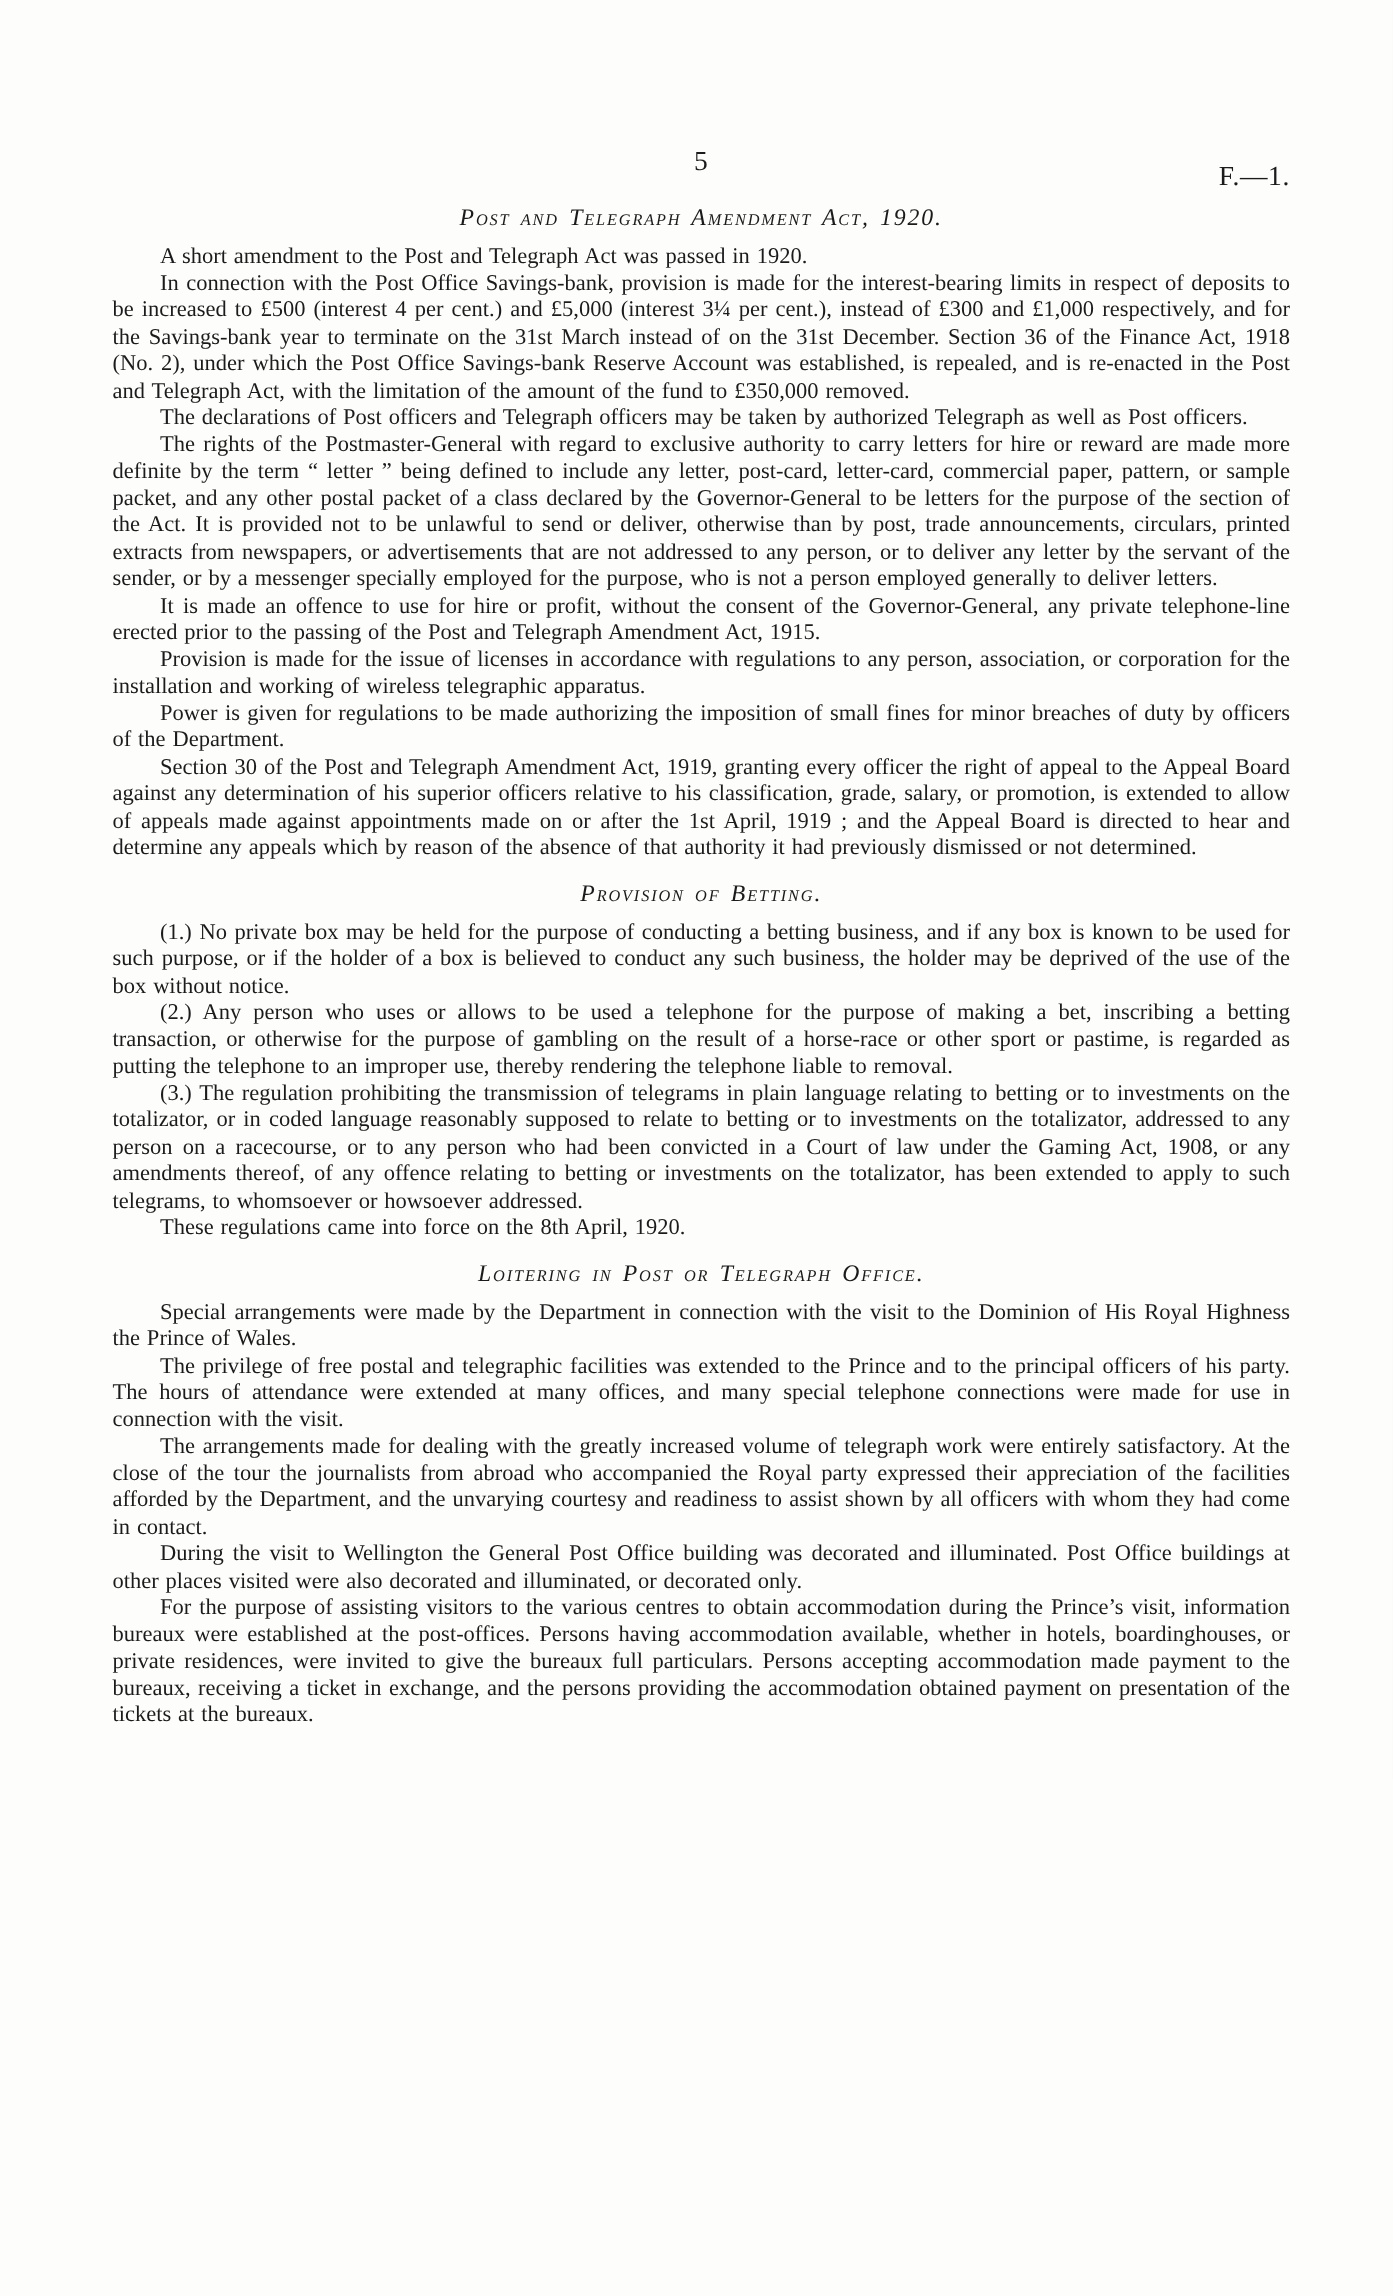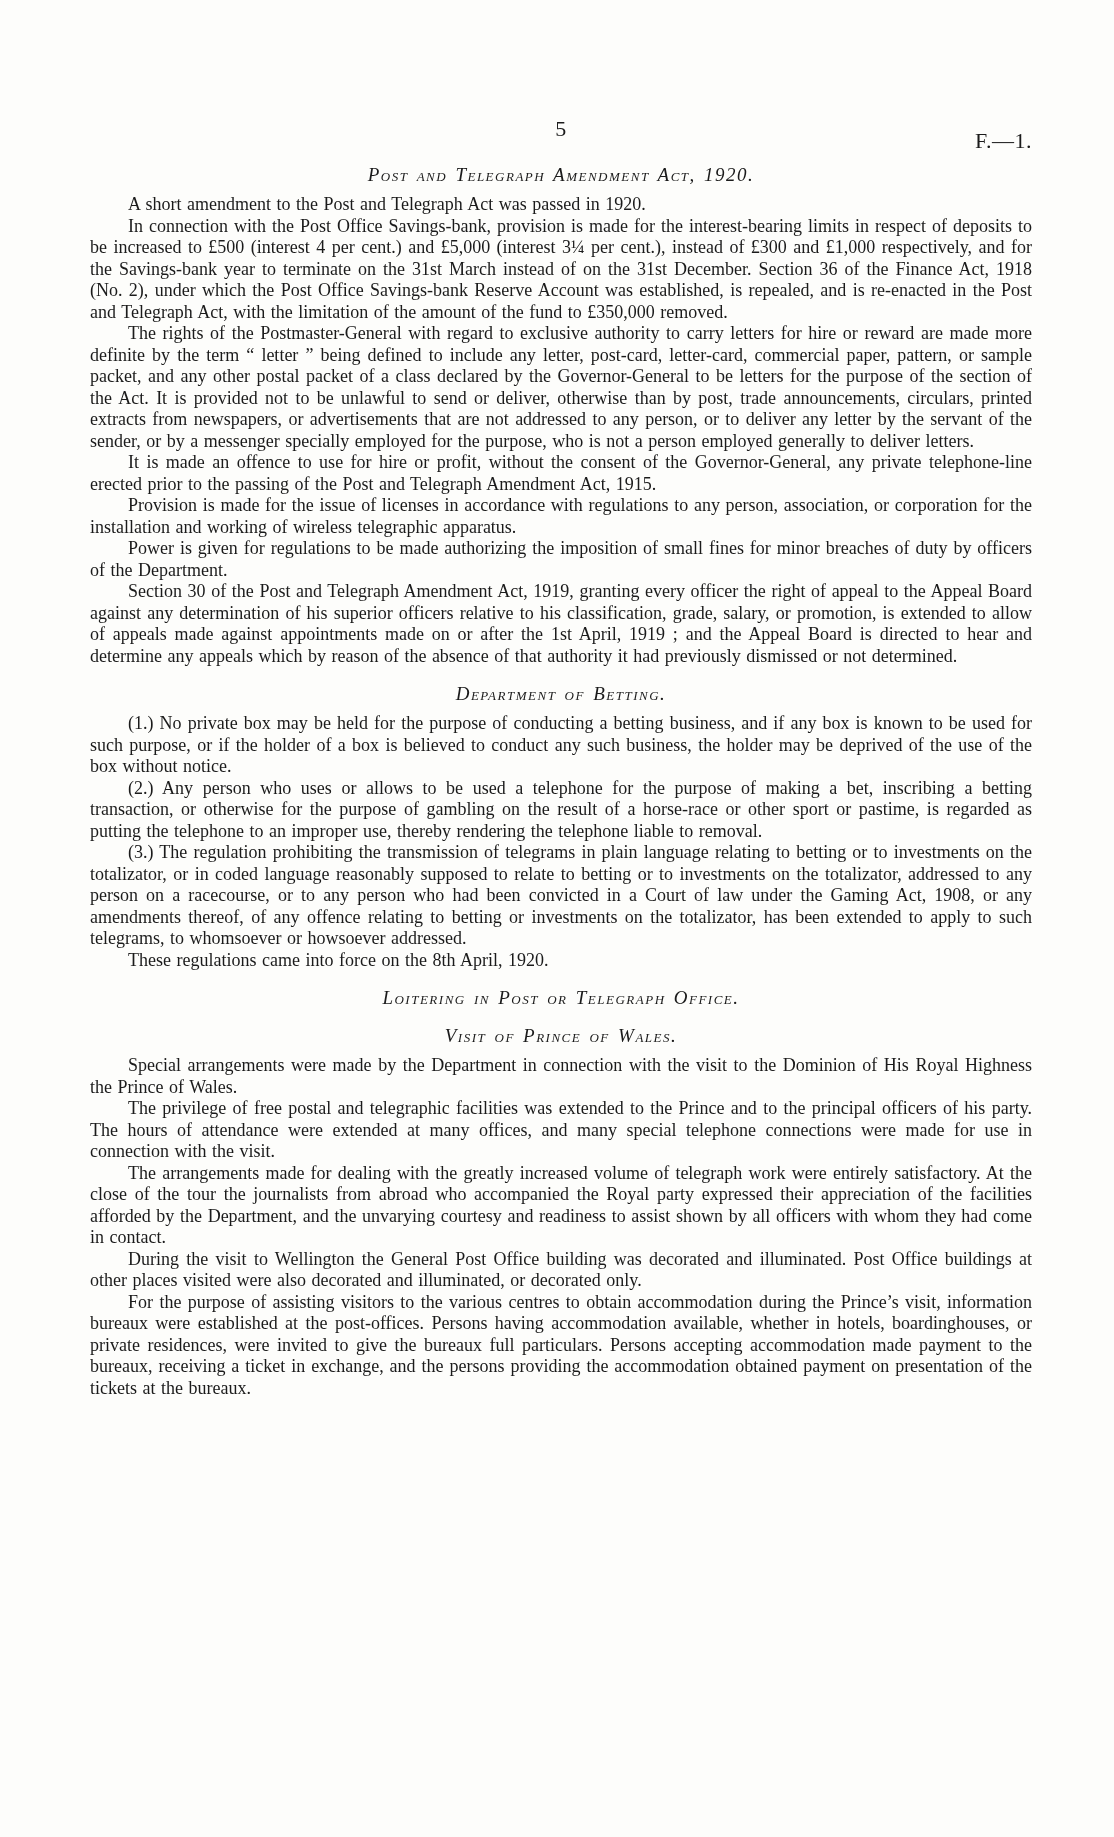--- a/index.html
+++ b/index.html
@@ -76,38 +76,38 @@
   <div class="content">
     <div class="page-header">
       <span class="page-number">5</span>
       <span class="page-reference">F.—1.</span>
     </div>
     <div id="sections">
         <div class="section">
           <div class="section-heading">Post and Telegraph Amendment Act, 1920.</div>
           <p class="para">A short amendment to the Post and Telegraph Act was passed in 1920.</p>
           <p class="para">In connection with the Post Office Savings-bank, provision is made for the interest-bearing limits in respect of deposits to be increased to £500 (interest 4 per cent.) and £5,000 (interest 3¼ per cent.), instead of £300 and £1,000 respectively, and for the Savings-bank year to terminate on the 31st March instead of on the 31st December.  Section 36 of the Finance Act, 1918 (No. 2), under which the Post Office Savings-bank Reserve Account was established, is repealed, and is re-enacted in the Post and Telegraph Act, with the limitation of the amount of the fund to £350,000 removed.</p>
+          <p class="para">The declarations of Post officers and Telegraph officers may be taken by authorized Telegraph as well as Post officers.</p>
           <p class="para">The rights of the Postmaster-General with regard to exclusive authority to carry letters for hire or reward are made more definite by the term “ letter ” being defined to include any letter, post-card, letter-card, commercial paper, pattern, or sample packet, and any other postal packet of a class declared by the Governor-General to be letters for the purpose of the section of the Act.  It is provided not to be unlawful to send or deliver, otherwise than by post, trade announcements, circulars, printed extracts from newspapers, or advertisements that are not addressed to any person, or to deliver any letter by the servant of the sender, or by a messenger specially employed for the purpose, who is not a person employed generally to deliver letters.</p>
           <p class="para">It is made an offence to use for hire or profit, without the consent of the Governor-General, any private telephone-line erected prior to the passing of the Post and Telegraph Amendment Act, 1915.</p>
           <p class="para">Provision is made for the issue of licenses in accordance with regulations to any person, association, or corporation for the installation and working of wireless telegraphic apparatus.</p>
           <p class="para">Power is given for regulations to be made authorizing the imposition of small fines for minor breaches of duty by officers of the Department.</p>
           <p class="para">Section 30 of the Post and Telegraph Amendment Act, 1919, granting every officer the right of appeal to the Appeal Board against any determination of his superior officers relative to his classification, grade, salary, or promotion, is extended to allow of appeals made against appointments made on or after the 1st April, 1919 ;  and the Appeal Board is directed to hear and determine any appeals which by reason of the absence of that authority it had previously dismissed or not determined.</p>
         </div>
         <div class="section">
-          <div class="section-heading">Department of Betting.</div>
+          <div class="section-heading">Provision of Betting.</div>
           <p class="para">(1.) No private box may be held for the purpose of conducting a betting business, and if any box is known to be used for such purpose, or if the holder of a box is believed to conduct any such business, the holder may be deprived of the use of the box without notice.</p>
           <p class="para">(2.) Any person who uses or allows to be used a telephone for the purpose of making a bet, inscribing a betting transaction, or otherwise for the purpose of gambling on the result of a horse-race or other sport or pastime, is regarded as putting the telephone to an improper use, thereby rendering the telephone liable to removal.</p>
           <p class="para">(3.) The regulation prohibiting the transmission of telegrams in plain language relating to betting or to investments on the totalizator, or in coded language reasonably supposed to relate to betting or to investments on the totalizator, addressed to any person on a racecourse, or to any person who had been convicted in a Court of law under the Gaming Act, 1908, or any amendments thereof, of any offence relating to betting or investments on the totalizator, has been extended to apply to such telegrams, to whomsoever or howsoever addressed.</p>
           <p class="para">These regulations came into force on the 8th April, 1920.</p>
         </div>
         <div class="section">
           <div class="section-heading">Loitering in Post or Telegraph Office.</div>
         </div>
         <div class="section">
-          <div class="section-heading">Visit of Prince of Wales.</div>
           <p class="para">Special arrangements were made by the Department in connection with the visit to the Dominion of His Royal Highness the Prince of Wales.</p>
           <p class="para">The privilege of free postal and telegraphic facilities was extended to the Prince and to the principal officers of his party.  The hours of attendance were extended at many offices, and many special telephone connections were made for use in connection with the visit.</p>
           <p class="para">The arrangements made for dealing with the greatly increased volume of telegraph work were entirely satisfactory.  At the close of the tour the journalists from abroad who accompanied the Royal party expressed their appreciation of the facilities afforded by the Department, and the unvarying courtesy and readiness to assist shown by all officers with whom they had come in contact.</p>
           <p class="para">During the visit to Wellington the General Post Office building was decorated and illuminated.  Post Office buildings at other places visited were also decorated and illuminated, or decorated only.</p>
           <p class="para">For the purpose of assisting visitors to the various centres to obtain accommodation during the Prince’s visit, information bureaux were established at the post-offices.  Persons having accommodation available, whether in hotels, boardinghouses, or private residences, were invited to give the bureaux full particulars.  Persons accepting accommodation made payment to the bureaux, receiving a ticket in exchange, and the persons providing the accommodation obtained payment on presentation of the tickets at the bureaux.</p>
         </div>
       </div>
   </div>
 </div>
 

